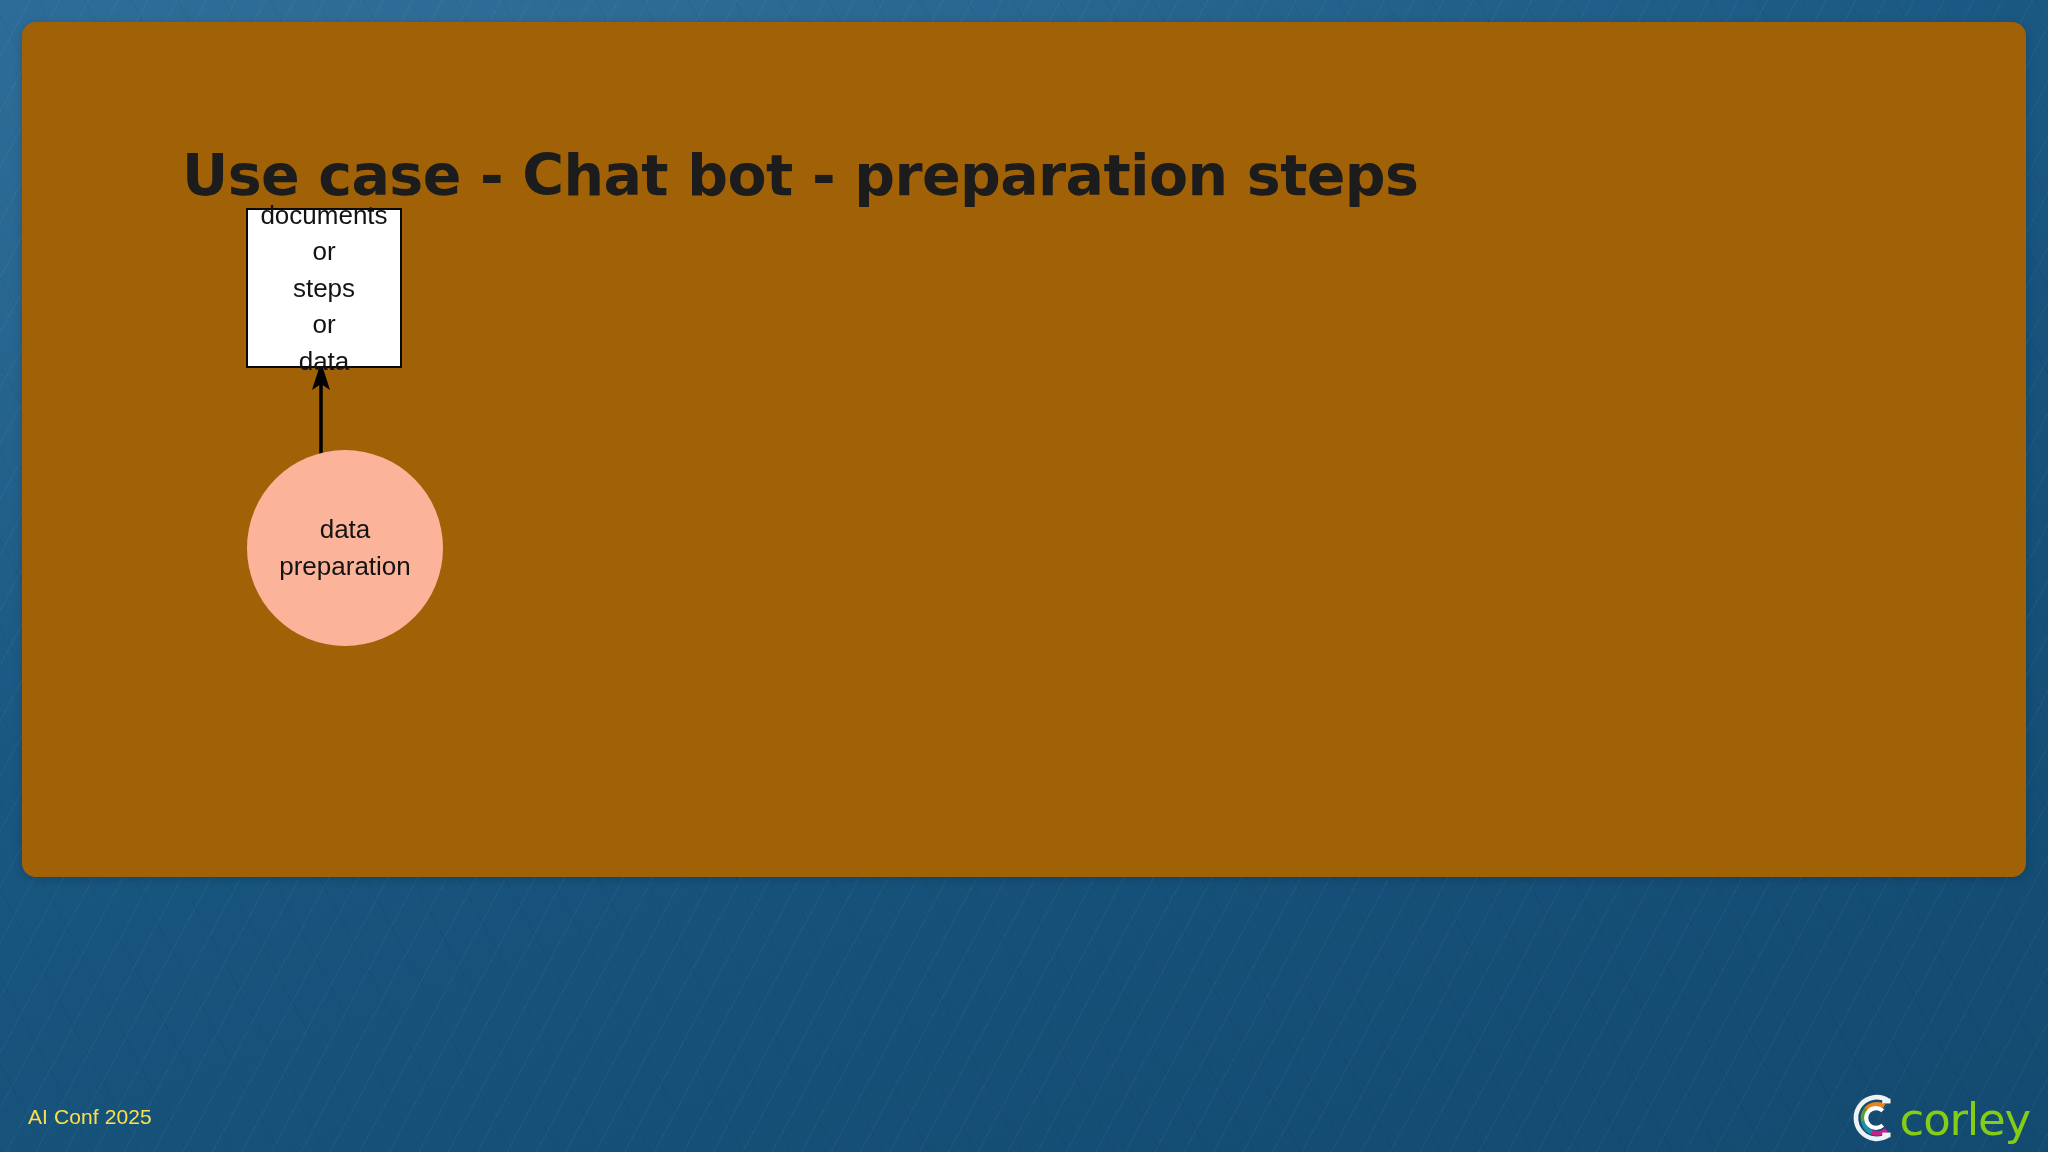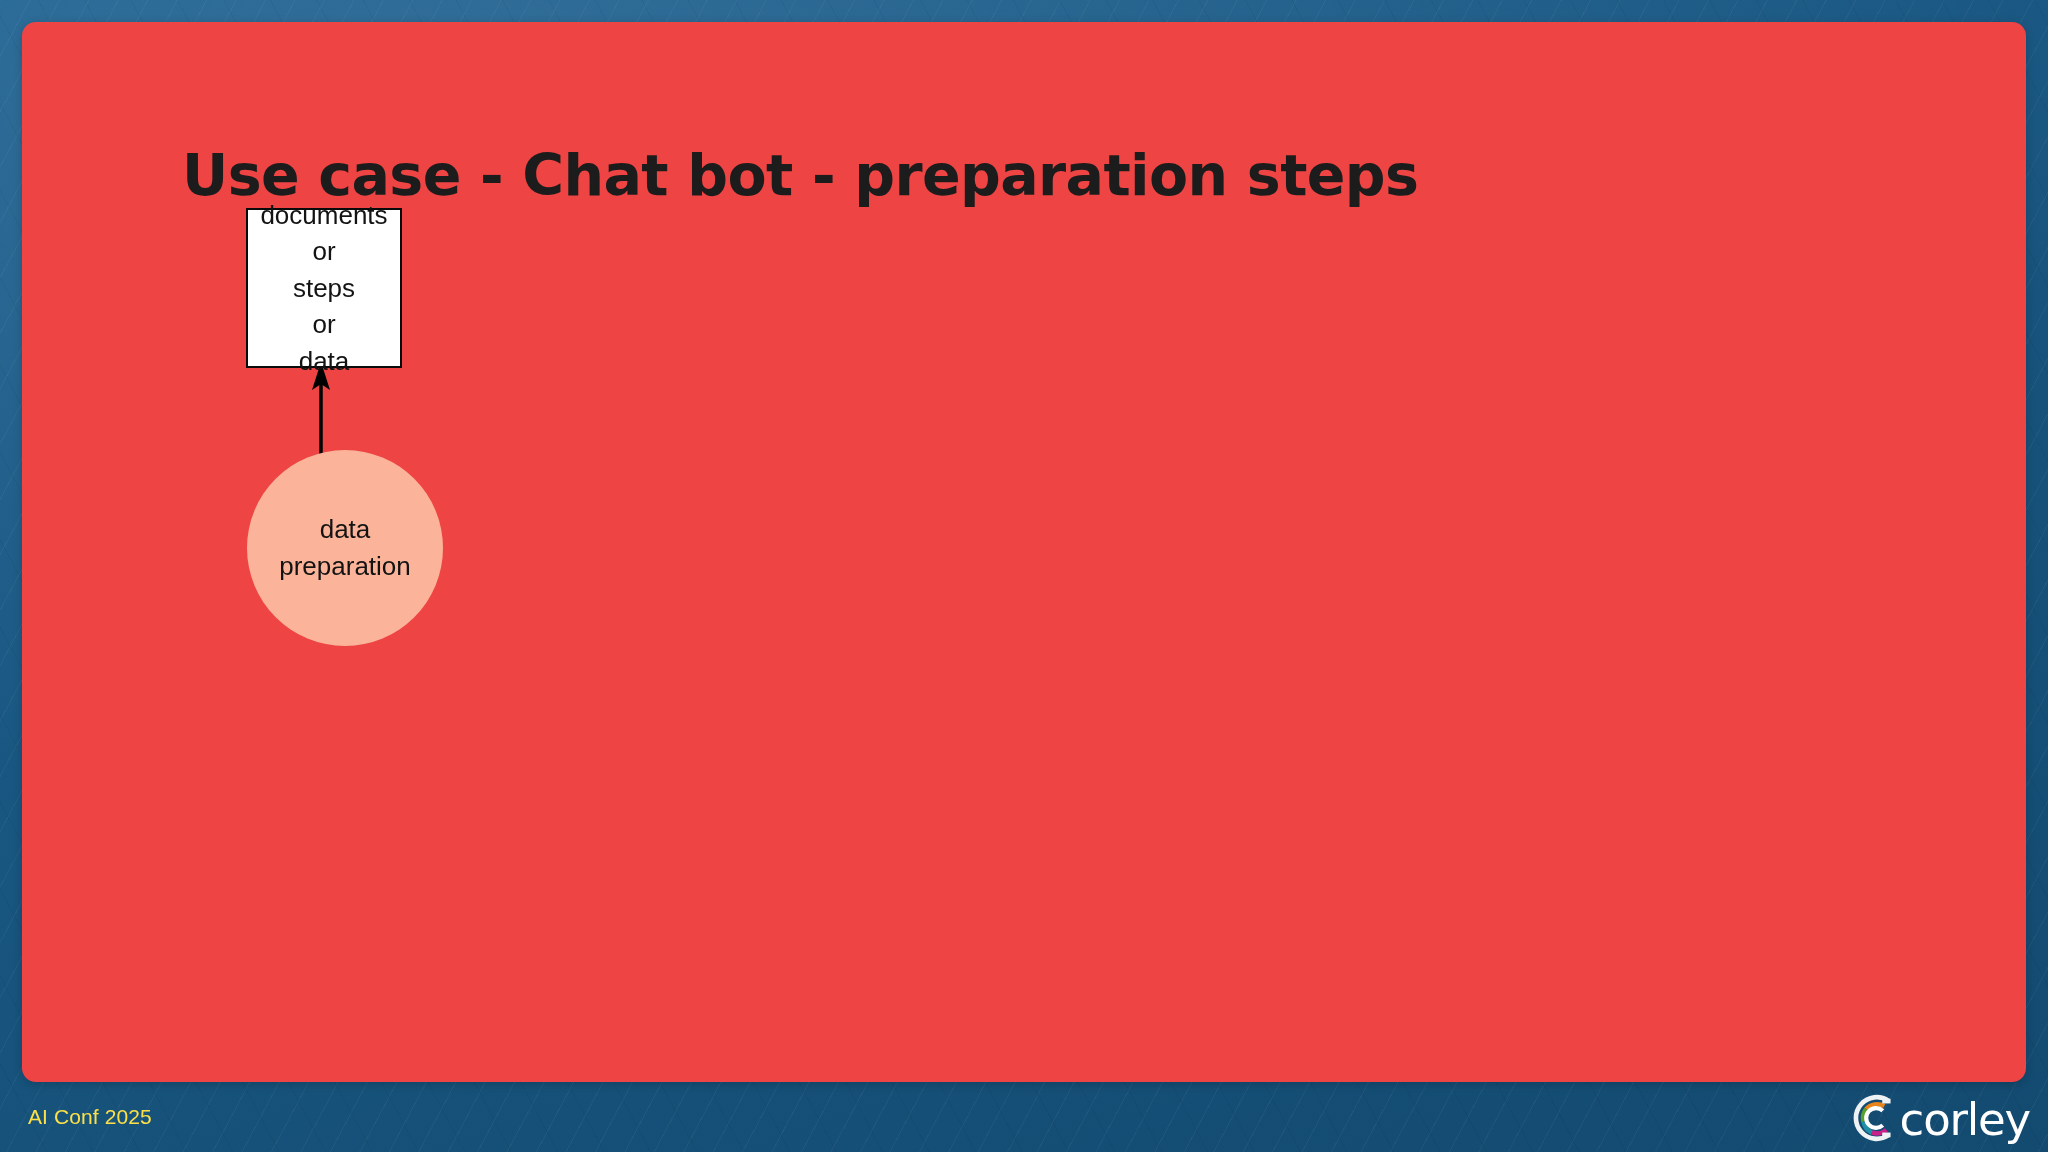--- a/index.html
+++ b/index.html
@@ -44,22 +44,22 @@
       linear-gradient(160deg, #1e6291 0%, #17537c 55%, #134a70 100%);
     pointer-events: none;
   }
 
   
   .card {
     position: absolute;
     left: 22px;
     top: 22px;
     width: 2004px;
-    height: 1060px;
-    background: #ef4444;
+    height: 855px;
+    background: #a16207;
     border-radius: 14px;
     box-shadow: 0 2px 10px rgba(0,0,0,0.18);
     overflow: hidden;
   }
 
   
   .slide-title {
     position: absolute;
     left: 160px;
     top: 120px;
@@ -144,21 +144,21 @@
     top: 1092px;
     display: flex;
     align-items: center;
     gap: 2px;
     height: 52px;
   }
   .brand-wordmark {
     font-family: "DejaVu Sans", sans-serif;
     font-size: 45px;
     font-weight: 400;
-    color: #ffffff;
+    color: #84cc16;
     letter-spacing: -1.2px;
     line-height: 1;
     margin-left: -4px;
     margin-top: 2px;
   }
   .brand-mark { width: 52px; height: 52px; display: block; }
 </style>
 </head>
 <body>
 

